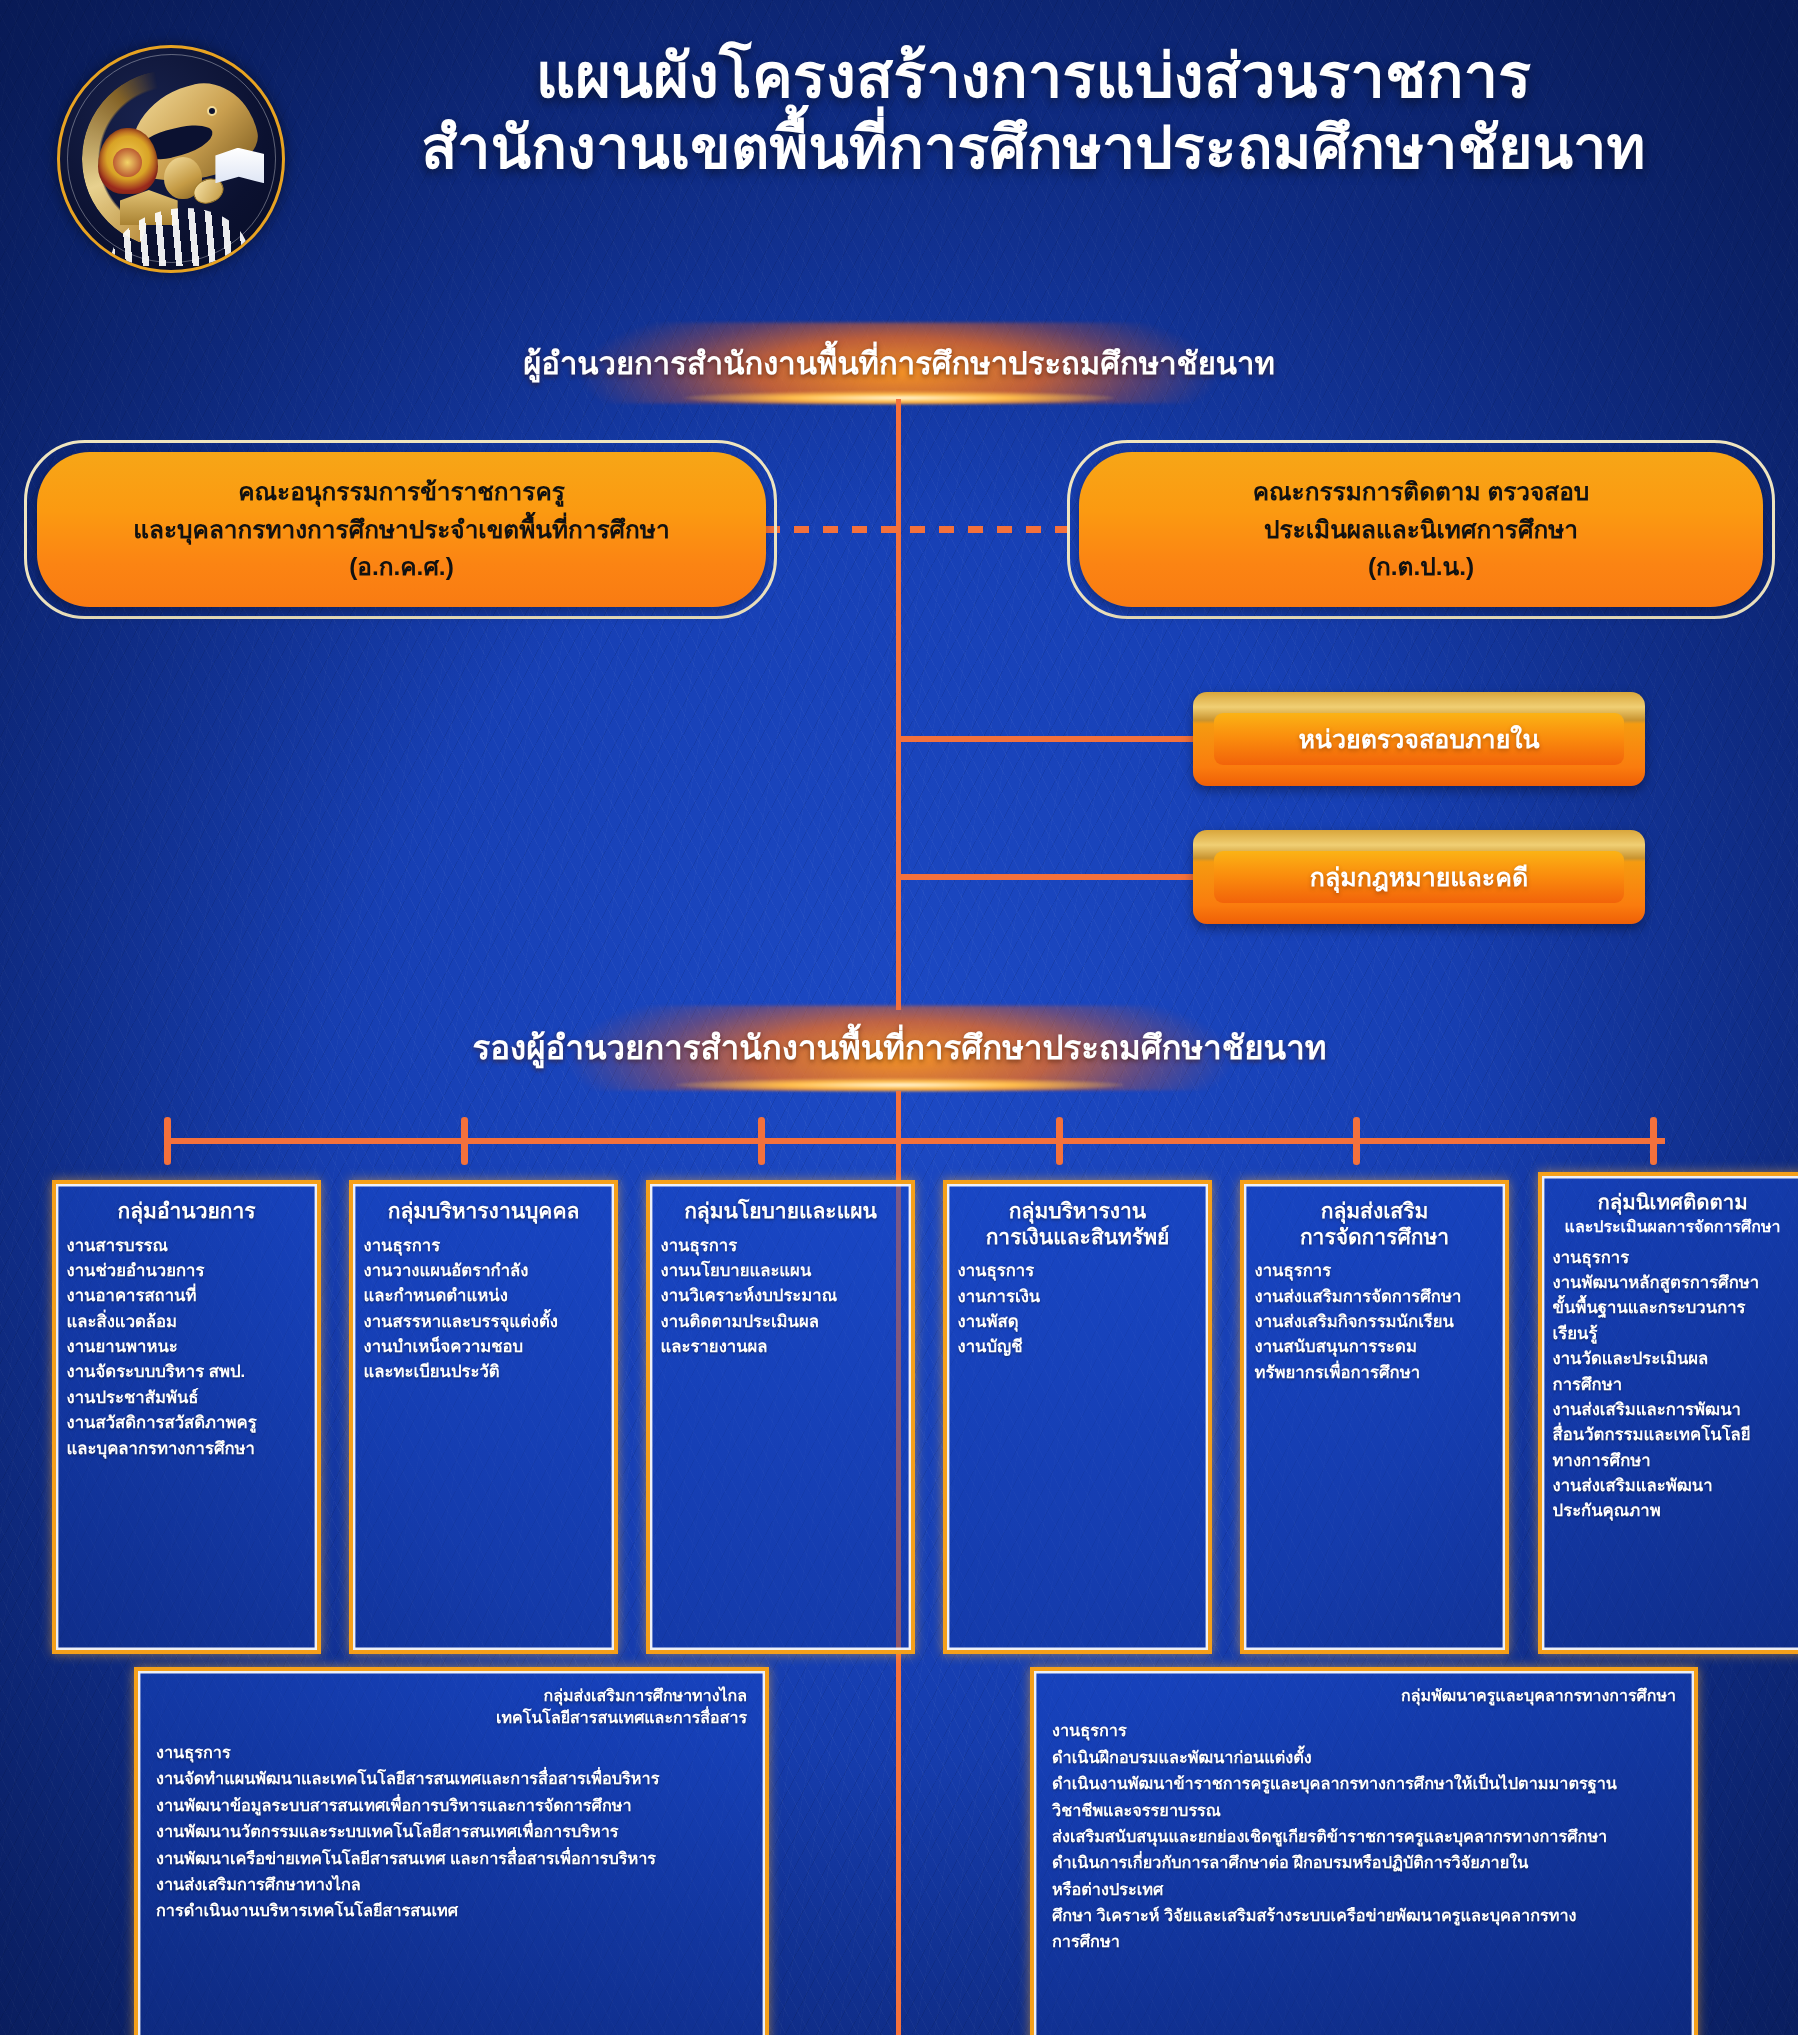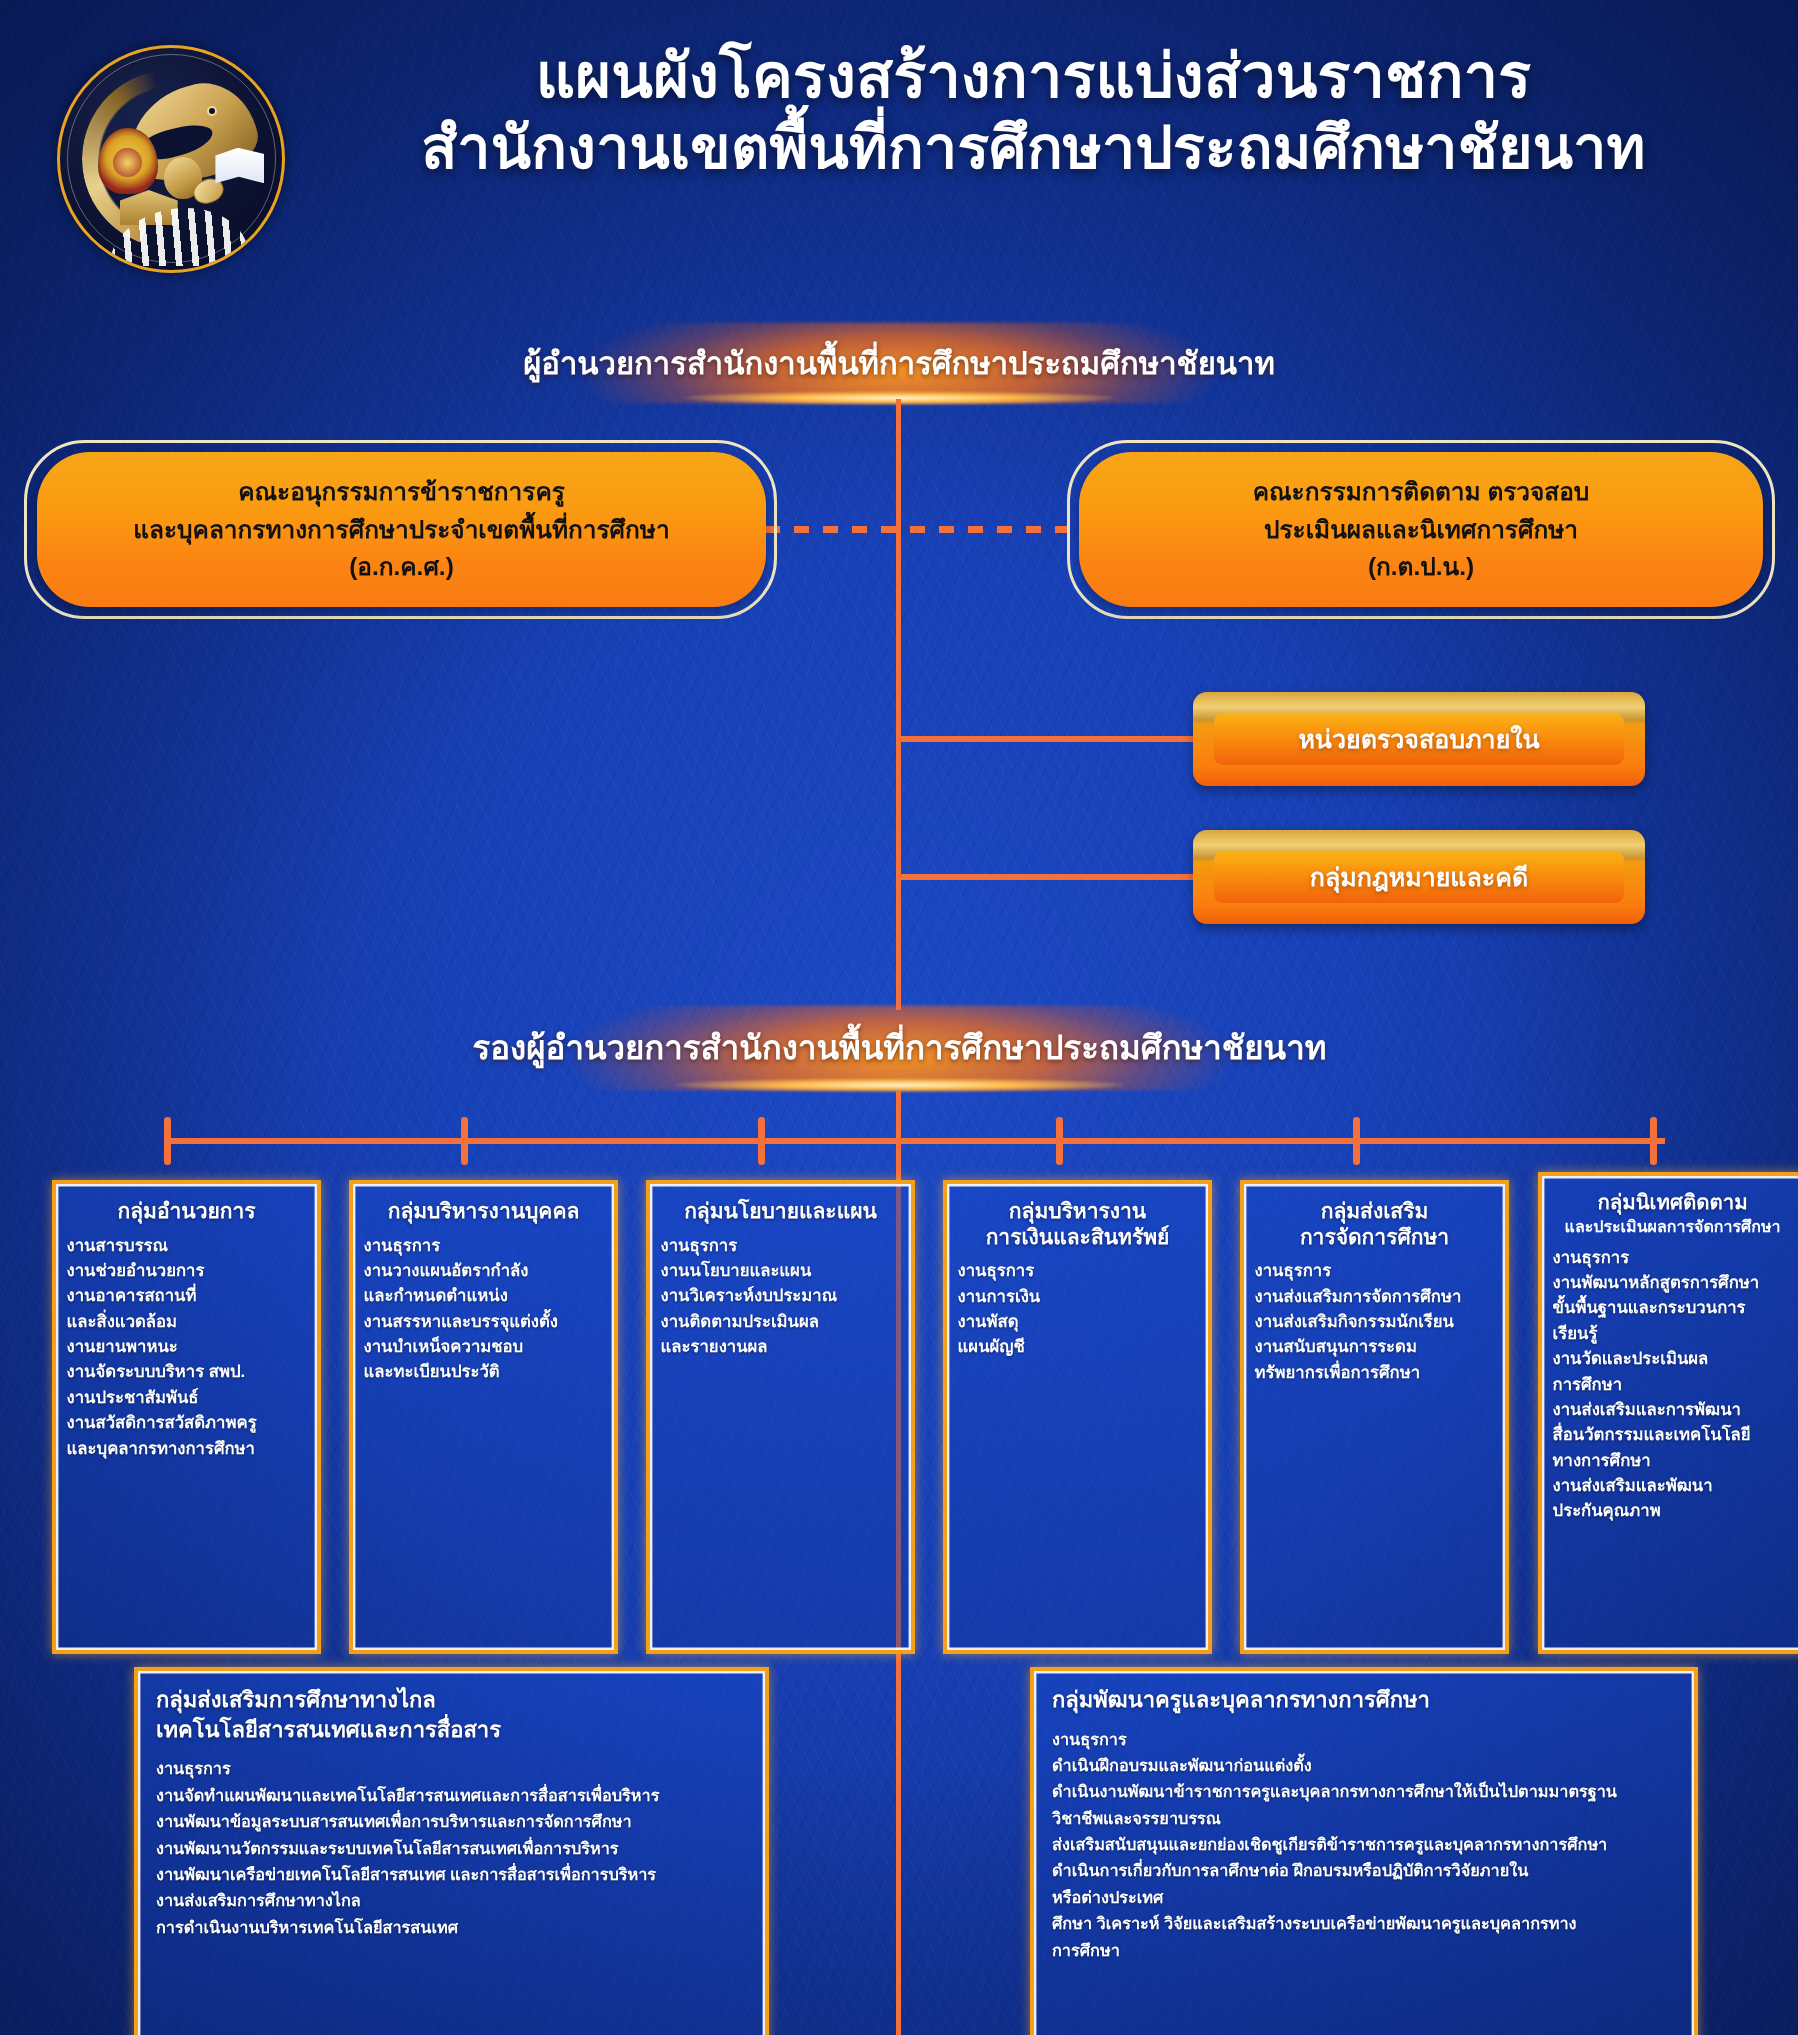--- a/index.html
+++ b/index.html
@@ -211,22 +211,22 @@
 
   
   .wcard{
     position:absolute; z-index:3;
     border:4.1px solid #f5a01a;
     background:linear-gradient(180deg, rgba(23,70,200,.52), rgba(17,53,160,.42));
     box-shadow:0 0 10.6px rgba(255,175,40,.55), inset 0 0 0 2.4px rgba(255,255,255,.92);
     padding:14px 18px;
   }
   .wcard .wtitle{
-    color:#fff; font-weight:700; font-size:22px; line-height:1.36;
-    text-align:left; margin-bottom:10.6px; text-shadow:0 1.2px 3.3px rgba(0,0,0,.5);
+    color:#fff; font-weight:700; font-size:16px; line-height:1.36;
+    text-align:right; margin-bottom:10.6px; text-shadow:0 1.2px 3.3px rgba(0,0,0,.5);
   }
   .wcard ul{ list-style:none; }
   .wcard li{
     color:#fff; font-size:16.3px; line-height:1.62; font-weight:600;
     text-shadow:0 0.8px 2.4px rgba(0,0,0,.45);
   }
   #wcard-left { left:134px;  top:1667px; width:635px; height:383px; }
   #wcard-right{ left:1030px; top:1667px; width:668px; height:383px; }
 </style>
 </head>
@@ -341,21 +341,21 @@
   </ul>
 </div>
 
 <div class="gcard" id="gcard-3">
   <div class="gtitle" style="white-space:pre-line">กลุ่มบริหารงาน
 การเงินและสินทรัพย์</div>
   <ul>
     <li>งานธุรการ</li>
     <li>งานการเงิน</li>
     <li>งานพัสดุ</li>
-    <li>แผนผัญชี</li>
+    <li>งานบัญชี</li>
   </ul>
 </div>
 
 <div class="gcard" id="gcard-4">
   <div class="gtitle" style="white-space:pre-line">กลุ่มส่งเสริม
 การจัดการศึกษา</div>
   <ul>
     <li>งานธุรการ</li>
     <li>งานส่งแสริมการจัดการศึกษา</li>
     <li>งานส่งเสริมกิจกรรมนักเรียน</li>

